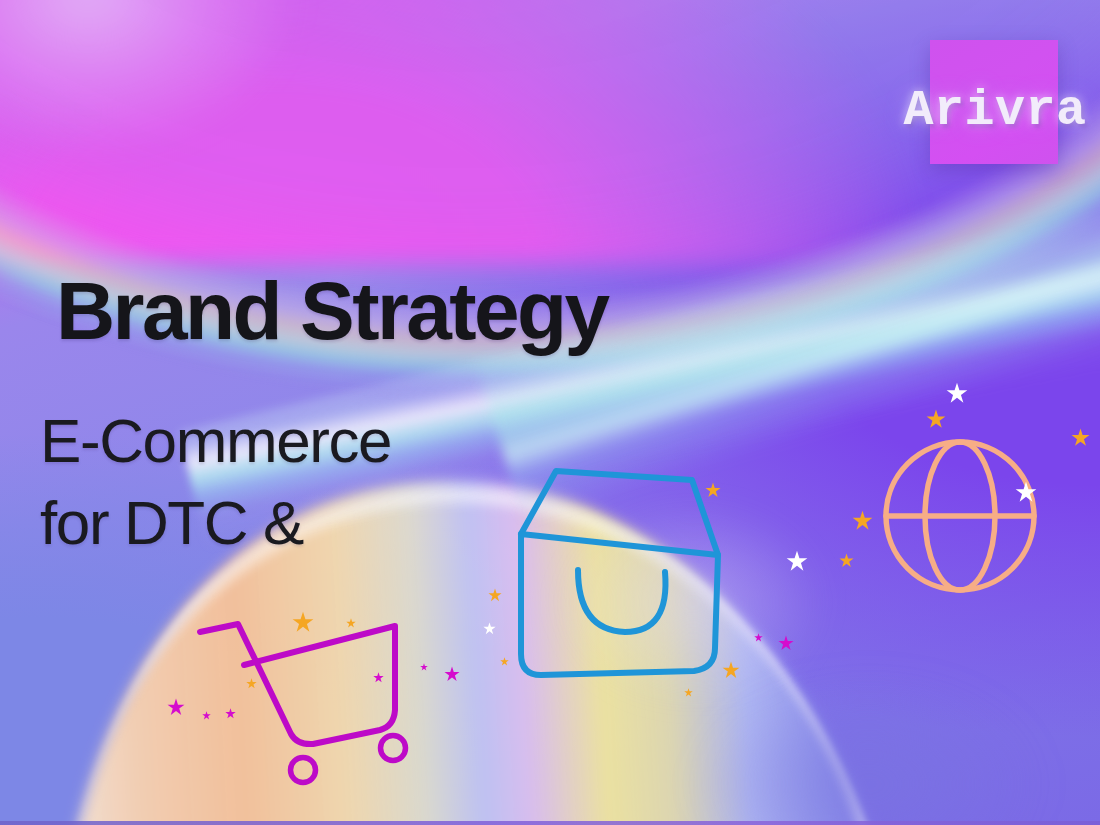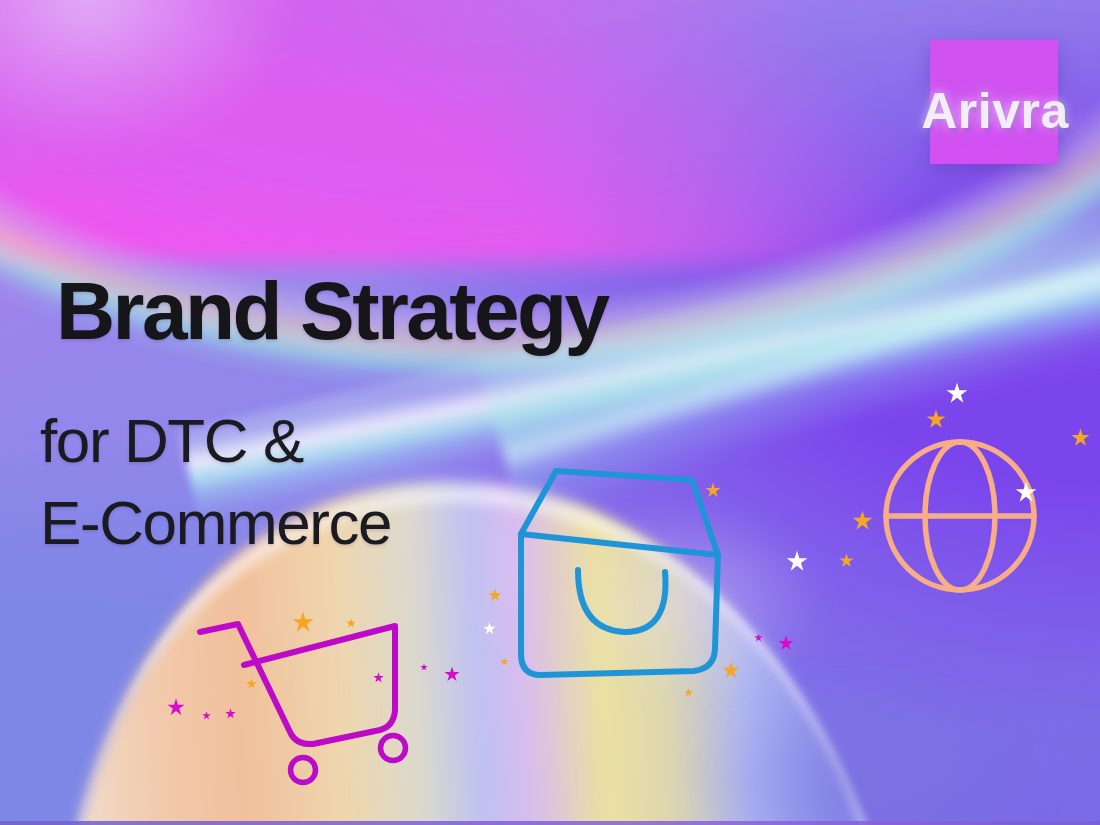--- a/index.html
+++ b/index.html
@@ -222,21 +222,21 @@
     height: 124px;
     background: linear-gradient(150deg, #cf52ee 0%, #d152f0 40%, #d44ff2 70%, #cf52ee 100%);
     box-shadow: 0 6px 18px rgba(70,30,140,0.28);
   }
   .logo-text {
     position: absolute;
     left: 0;
     top: 52px;
     width: 190px;
     text-align: center;
-    font-family: Liberation Sans, sans-serif;
+    font-family: Liberation Mono, monospace;
     font-weight: 700;
     font-size: 50px;
     letter-spacing: 0.5px;
     color: #f2ecfb;
     text-shadow:
       0 0 10px rgba(255,255,255,0.55),
       0 0 22px rgba(200,180,255,0.45),
       2px 3px 4px rgba(80,40,150,0.40);
   }
 
@@ -359,22 +359,22 @@
         <polygon points="50,3 61,37 97,37 68,59 79,94 50,72 21,94 32,59 3,37 39,37" fill="#d50ccd"></polygon>
       </svg>
       <svg class="star" width="9" height="9" viewBox="0 0 100 100" style="left: 683.5px; top: 687.5px;">
         <polygon points="50,3 61,37 97,37 68,59 79,94 50,72 21,94 32,59 3,37 39,37" fill="#f5a623"></polygon>
       </svg>
     </div>
 
   <div class="title">Brand Strategy</div>
 
   <div class="subtitle">
+    <div>E-Commerce</div>
     <div>for DTC &amp;</div>
-    <div>E-Commerce</div>
   </div>
 
   <div class="logo-wrap">
     <div class="logo-square"></div>
     <div class="logo-text">Arivra</div>
   </div>
 
   <div class="bottom-edge"></div>
 </div>
 

